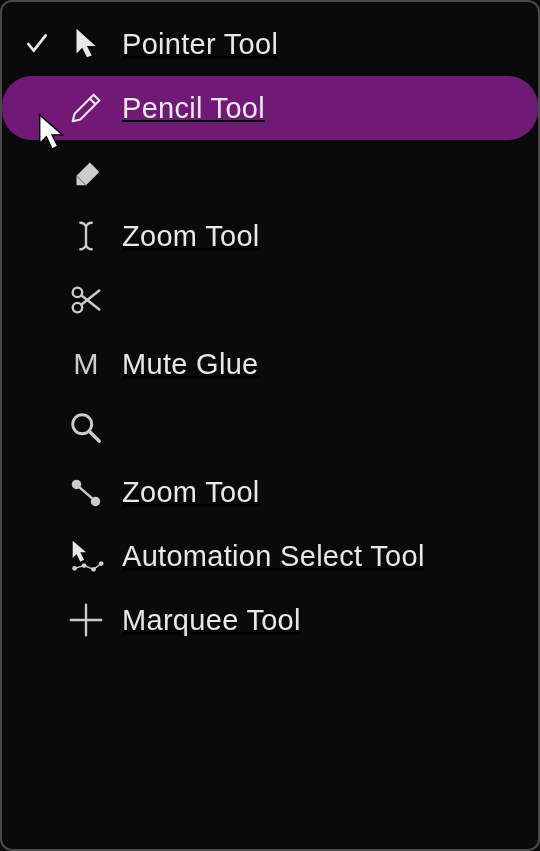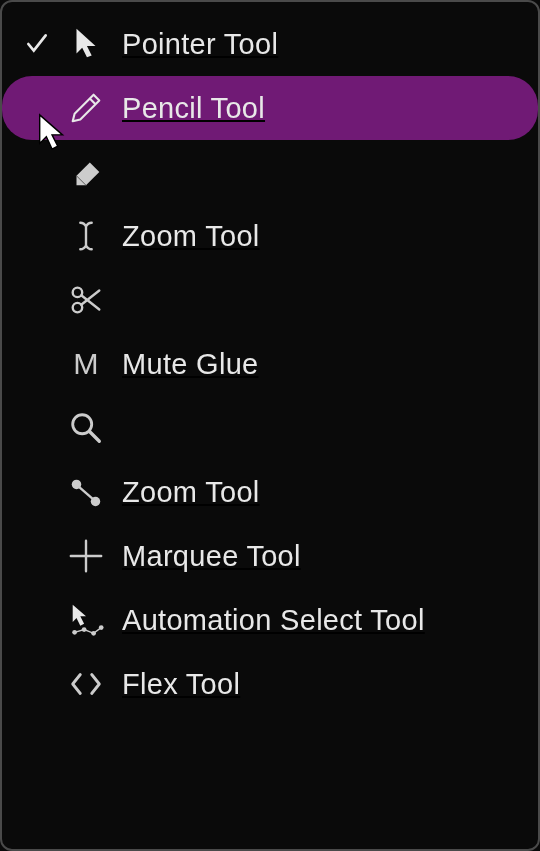--- a/index.html
+++ b/index.html
@@ -167,49 +167,39 @@
         <path d="M12 14 L28 28" stroke="#cccccc" stroke-width="2.5"></path>
       </svg>
     </div>
     <span class="label">Zoom Tool</span>
   </div>
 
   <div class="menu-item">
     <div class="check-column"></div>
     <div class="icon-column">
       <svg class="icon-svg" viewBox="0 0 40 40">
-        <path d="M20 4 L20 36 M4 20 L36 20" stroke="#cccccc" stroke-width="2.5" stroke-linecap="round"></path>
-      </svg>
-    </div>
-    <span class="label">Marquee Tool</span>
-  </div>
-
-  <div class="menu-item">
-    <div class="check-column"></div>
-    <div class="icon-column">
-      <svg class="icon-svg" viewBox="0 0 40 40">
         <path d="M6 4 L6 22 L10 18 L14 26 L18 24 L14 16 L20 16 Z" fill="#e8e8e8"></path>
         <circle cx="8" cy="33" r="2.5" fill="#cccccc"></circle>
         <circle cx="18" cy="30" r="2.5" fill="#cccccc"></circle>
         <circle cx="28" cy="34" r="2.5" fill="#cccccc"></circle>
         <circle cx="36" cy="28" r="2.5" fill="#cccccc"></circle>
         <path d="M8 33 L18 30 L28 34 L36 28" stroke="#cccccc" stroke-width="1.5" fill="none"></path>
       </svg>
     </div>
     <span class="label">Automation Select Tool</span>
   </div>
 
   <div class="menu-item">
     <div class="check-column"></div>
     <div class="icon-column">
       <svg class="icon-svg" viewBox="0 0 40 40">
-        <path d="M14 10 L6 20 L14 30" stroke="#cccccc" stroke-width="3" fill="none" stroke-linecap="round" stroke-linejoin="round"></path>
-        <path d="M26 10 L34 20 L26 30" stroke="#cccccc" stroke-width="3" fill="none" stroke-linecap="round" stroke-linejoin="round"></path>
-      </svg>
-    </div>
-    <span class="label">Flex Tool</span>
-  </div>
+        <path d="M20 4 L20 36 M4 20 L36 20" stroke="#cccccc" stroke-width="2.5" stroke-linecap="round"></path>
+      </svg>
+    </div>
+    <span class="label">Marquee Tool</span>
+  </div>
+
 
   <svg class="cursor-overlay" viewBox="0 0 40 40">
     <path d="M6 2 L6 32 L13 25 L19 38 L25 35 L19 23 L30 23 Z" fill="#ffffff" stroke="#000000" stroke-width="1.5"></path>
   </svg>
 
 </div>
 
 </body></html>

